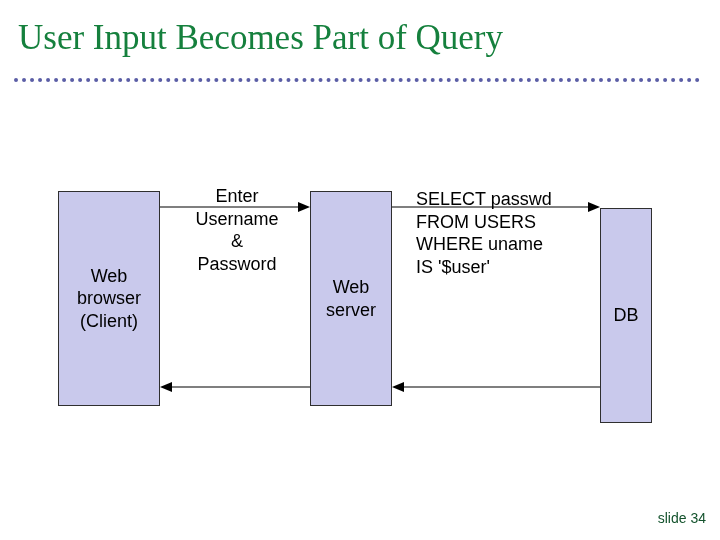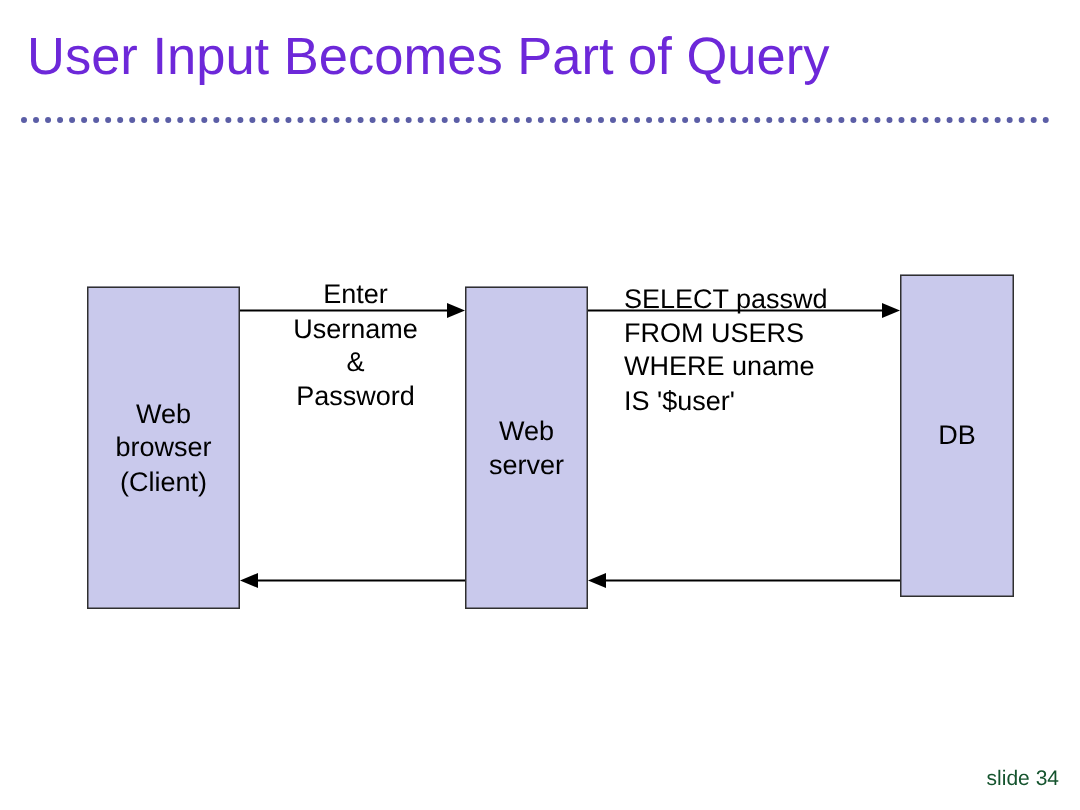--- a/index.html
+++ b/index.html
@@ -15,23 +15,23 @@
   }
   .slide {
     width: 720px;
     height: 540px;
     position: relative;
   }
   .title {
     position: absolute;
     left: 18px;
     top: 18px;
-    font-family: Liberation Sans, sans-serif;
+    font-family: Liberation Serif, serif;
     font-size: 35px;
-    color: #6d28d9;
+    color: #15803d;
   }
   .rule {
     position: absolute;
     left: 14px;
     top: 78px;
     width: 686px;
     height: 0;
     border-top: 4px dotted #5b5ea6;
   }
   
@@ -78,21 +78,21 @@
     <span style="white-space:pre-line;">Web
 browser
 (Client)</span>
   </div>
 
   <div class="box" style="left:310px; top:191px; width:82px; height:215px;">
     <span style="white-space:pre-line;">Web
 server</span>
   </div>
 
-  <div class="box" style="left:600px; top:183px; width:76px; height:215px;">
+  <div class="box" style="left:600px; top:208px; width:52px; height:215px;">
     <span style="white-space:pre-line;">DB</span>
   </div>
 
   <div class="label" style="left:416px; top:188px; text-align:left; white-space:pre-line;">SELECT passwd
 FROM USERS
 WHERE uname
 IS '$user'</div>
 
   <div class="label" style="left:182px; top:185px; text-align:center; width:110px; white-space:pre-line;">Enter
 Username

